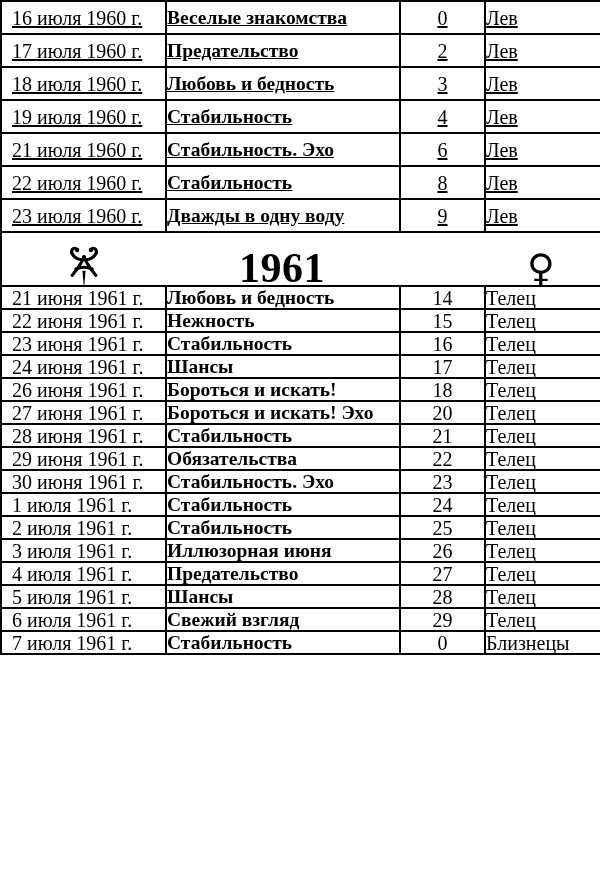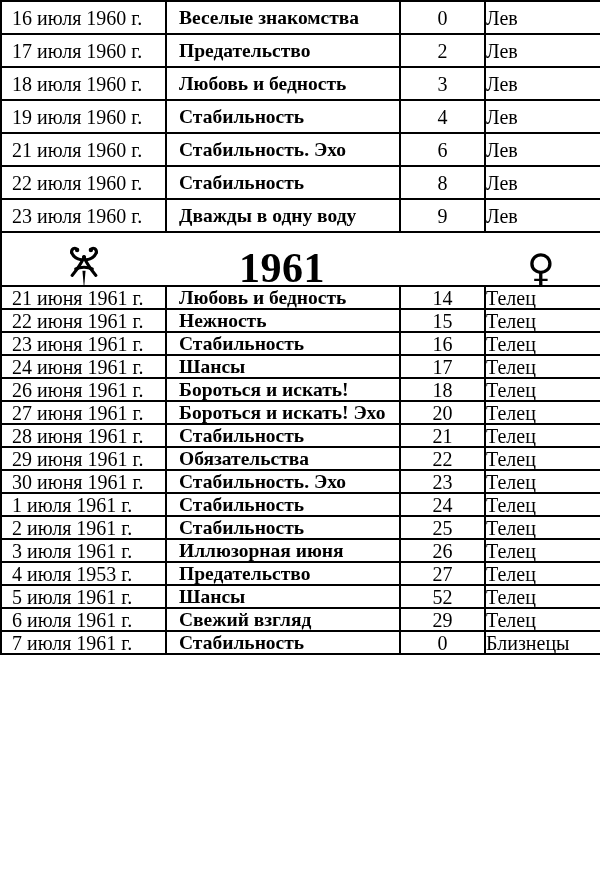--- a/index.html
+++ b/index.html
@@ -12,24 +12,24 @@
   }
   td{
     border:2px solid #000;
     font-size:20px;
     line-height:1;
     white-space:nowrap;
     overflow:hidden;
     padding:0;
     vertical-align:middle;
   }
-  tbody.s1 tr{height:33px;}
+  tbody.s1 tr{height:33px;text-decoration:underline;}
   tbody.s2 tr{height:23px;}
   .c-date{padding-left:10px;}
-  .c-title{font-weight:bold;padding-left:12px;font-size:19.5px;}
+  .c-title{font-weight:bold;font-size:19.5px;}
   .c-number{text-align:center;}
   .c-sign{}
   tr.year-row{height:54px;}
   tr.year-row td{padding:0;}
   .year-grid{
     display:grid;
     grid-template-columns:163px 234px 85px 114px;
     align-items:center;
     height:36px;
   }
@@ -199,29 +199,29 @@
         <td class="c-number">25</td>
         <td class="c-sign">Телец</td>
       </tr>
       <tr>
         <td class="c-date">3 июля 1961 г.</td>
         <td class="c-title">Иллюзорная июня</td>
         <td class="c-number">26</td>
         <td class="c-sign">Телец</td>
       </tr>
       <tr>
-        <td class="c-date">4 июля 1953 г.</td>
+        <td class="c-date">4 июля 1961 г.</td>
         <td class="c-title">Предательство</td>
         <td class="c-number">27</td>
         <td class="c-sign">Телец</td>
       </tr>
       <tr>
         <td class="c-date">5 июля 1961 г.</td>
         <td class="c-title">Шансы</td>
-        <td class="c-number">52</td>
+        <td class="c-number">28</td>
         <td class="c-sign">Телец</td>
       </tr>
       <tr>
         <td class="c-date">6 июля 1961 г.</td>
         <td class="c-title">Свежий взгляд</td>
         <td class="c-number">29</td>
         <td class="c-sign">Телец</td>
       </tr>
       <tr>
         <td class="c-date">7 июля 1961 г.</td>

